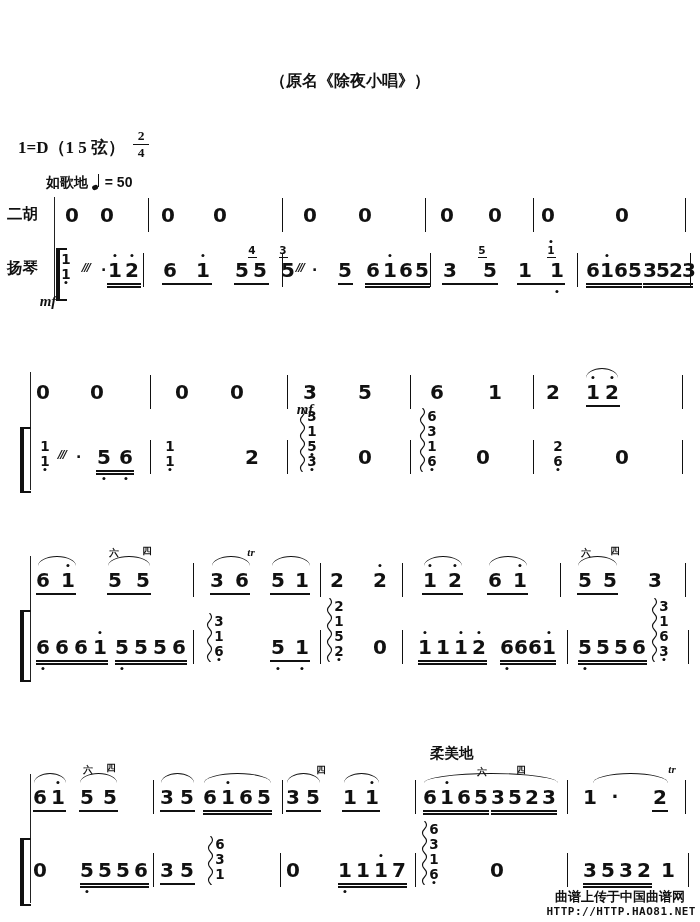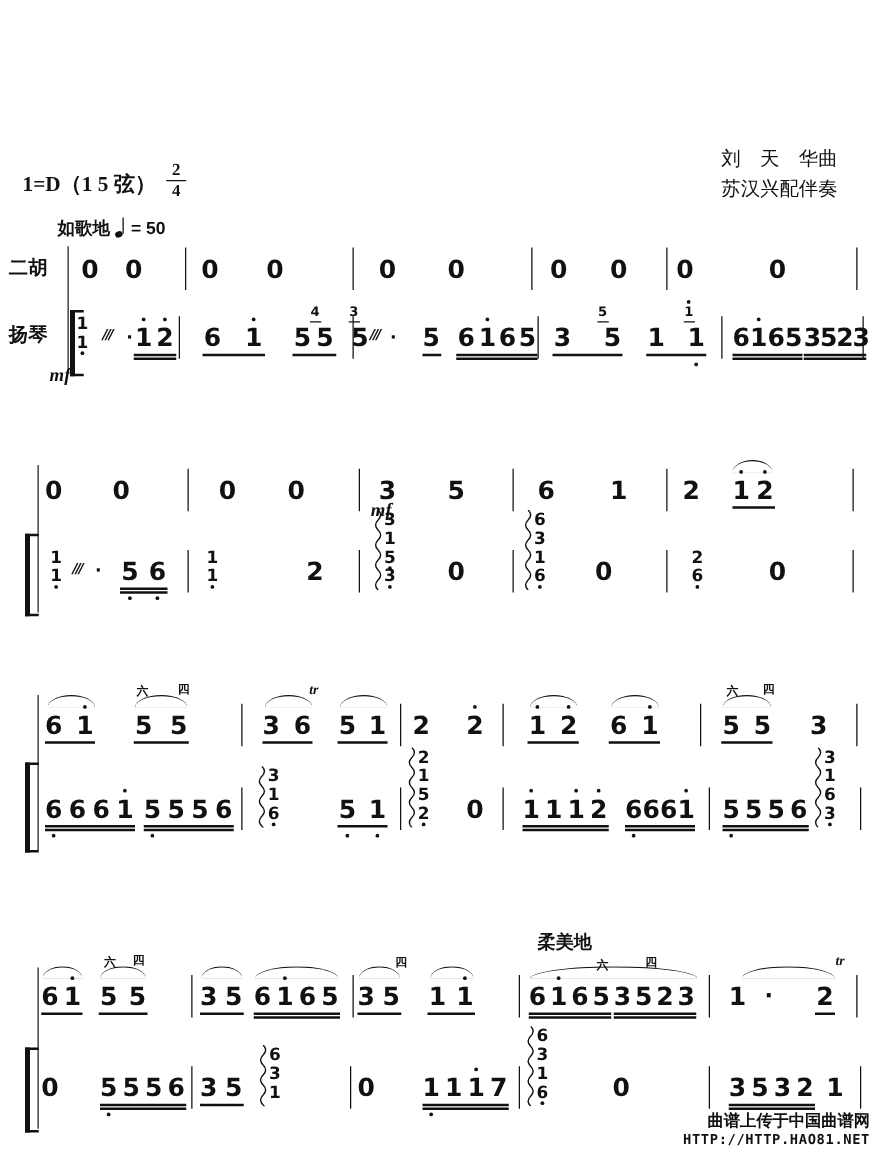--- a/index.html
+++ b/index.html
@@ -37,29 +37,26 @@
   .tdot{position:absolute;font:bold 14px "DejaVu Sans",sans-serif;}
   .mark{position:absolute;transform:translateX(-50%);white-space:nowrap;}
   .mark.cn{font:bold 9.5px "Liberation Sans",sans-serif;}
   .mark.tr{font:italic bold 11px "Liberation Serif",serif;}
   .mark.dyn{font:italic bold 15px "Liberation Serif",serif;}
 </style>
 </head>
 <body>
 
 <div id="page">
+  <div class="abs subtitle cx" style="left:350px;top:71px;">（原名《除夜小唱》）</div>
   <div class="abs keysig" style="left:18px;top:136px;">1=D（1 5 弦）</div>
   <div class="abs tsig" style="left:133px;top:129px;">
     <div>2</div>
     <div class="fbar"></div>
     <div>4</div>
-  </div>
-  <div class="abs composer" style="right:30px;top:116px;">
-    <div>刘　天　华曲</div>
-    <div>苏汉兴配伴奏</div>
   </div>
   <div class="abs tempo" style="left:46px;top:174px;">
     <span>如歌地</span>
     <span class="qnote"></span>
     <span>= 50</span>
   </div>
   <div class="abs plabel" style="left:7px;top:204px;">二胡</div>
   <div class="abs plabel" style="left:7px;top:258px;">扬琴</div>
   <div class="abs expr" style="left:430px;top:744px;">柔美地</div>
 
@@ -437,15 +434,15 @@
       <div class="cnote" style="position: absolute; left: 434px; top: 822px;">6</div>
       <div class="cnote" style="position: absolute; left: 434px; top: 837px;">3</div>
       <div class="cnote" style="position: absolute; left: 434px; top: 852px;">1</div>
       <div class="cnote" style="position: absolute; left: 434px; top: 867px;">6</div>
       <div class="odot" style="position: absolute; left: 434px; top: 881px;"></div>
       <svg width="9" height="64" style="position: absolute; left: 420px; top: 821px;">
         <path d="M4.5 0 q4 4 0 8 q-4 4 0 8 q4 4 0 8 q-4 4 0 8 q4 4 0 8 q-4 4 0 8 q4 4 0 8 q-4 4 0 8" fill="none" stroke="#111" stroke-width="1.1"></path>
       </svg>
     </div>
 
-  <div class="abs wm1" style="right:4px;top:888px;">曲谱上传于中国曲谱网</div>
+  <div class="abs wm1" style="right:15px;top:888px;">曲谱上传于中国曲谱网</div>
   <div class="abs wm2" style="right:4px;top:905px;">HTTP://HTTP.HAO81.NET</div>
 </div>
 
 </body></html>

